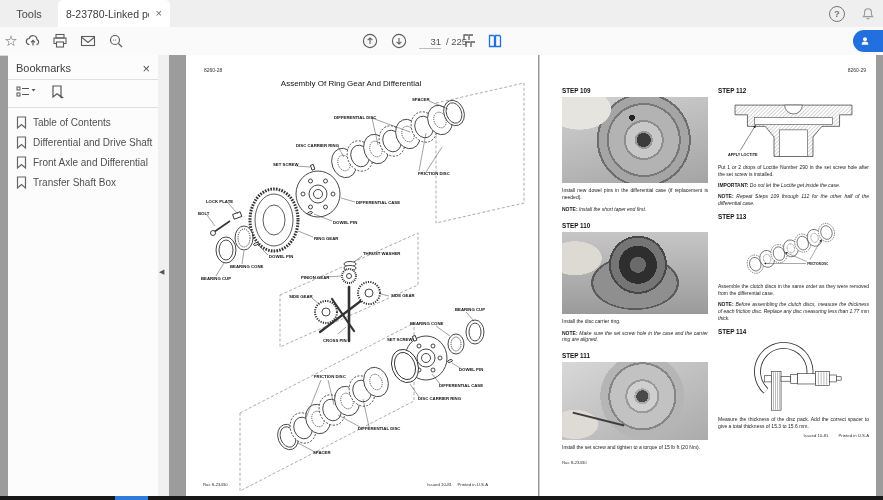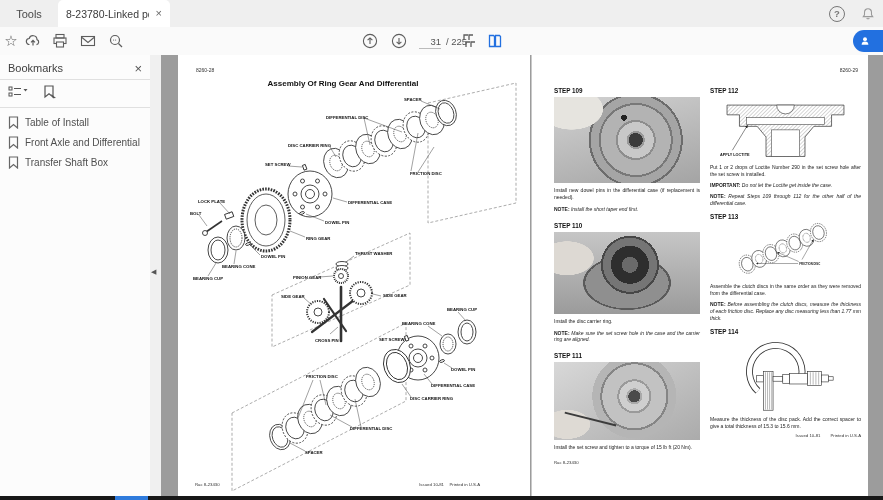--- a/index.html
+++ b/index.html
@@ -21,21 +21,21 @@
   .toolbar{position:absolute;left:0;top:27px;width:883px;height:28px;background:#fafafa;border-bottom:1px solid #d8d8d8;}
   .tbi{position:absolute;top:5px;width:18px;height:18px;color:#5d5d5d;display:flex;align-items:center;justify-content:center;}
   .tbi svg{width:16px;height:16px;}
   .star{left:2px;font-size:15px;}
   .pgnum{position:absolute;left:419px;top:7px;width:22px;height:14px;border:0;border-bottom:1px solid #bbb;background:transparent;font-size:9.5px;color:#555;text-align:right;font-family:"Liberation Sans",sans-serif;padding:0;}
   .pgtotal{position:absolute;left:446px;top:9px;font-size:9.5px;color:#555;}
   .fab{position:absolute;right:-10px;top:3px;width:34px;height:22px;border-radius:12px;background:#2270e0;display:flex;align-items:center;padding-left:6px;}
   .fab svg{width:12px;height:12px;}
 
   
-  .main{position:absolute;left:0;top:55px;width:858px;height:441px;}
+  .main{position:absolute;left:8px;top:55px;width:858px;height:441px;}
   .sidebar{position:absolute;left:0;top:0;width:150px;height:100%;background:#fcfcfc;border-right:1px solid #e4e4e4;}
   .sb-head{position:absolute;left:8px;top:4px;width:134px;height:18px;display:flex;align-items:center;justify-content:space-between;color:#3f3f3f;font-size:11px;}
   .sb-close{color:#555;font-size:13px;}
   .sb-div1{position:absolute;left:0;top:24px;width:150px;border-top:1px solid #e0e0e0;}
   .sb-tools{position:absolute;left:8px;top:30px;height:18px;display:flex;align-items:center;gap:14px;color:#555;}
   .sb-div2{position:absolute;left:0;top:52px;width:150px;border-top:1px solid #e0e0e0;}
   .sb-list{position:absolute;left:8px;top:57px;width:140px;}
   .sb-item{display:flex;align-items:center;gap:6px;height:20px;color:#4f4f4f;font-size:10px;white-space:nowrap;}
   .sb-item svg{flex:0 0 auto;}
   .collapse{position:absolute;left:150px;top:0;width:11px;height:100%;background:#f0f0f0;border-right:1px solid #d0d0d0;}
@@ -43,21 +43,21 @@
 
   
   .docarea{position:absolute;left:161px;top:0;width:722px;height:100%;background:#9c9c9c;}
   .page{position:absolute;top:0;height:441px;background:#fff;}
   .page-left{left:17px;width:352px;}
   .page-right{left:370px;width:336px;border-left:1px solid #c9c9c9;}
 
   .ph-num{position:absolute;font-size:5px;color:#333;}
   .lp-num{left:18px;top:12px;}
   .rp-num{right:10px;top:12px;}
-  .lp-title{position:absolute;left:0;top:24px;width:330px;text-align:center;font-size:8px;font-weight:bold;color:#111;}
+  .lp-title{position:absolute;left:0;top:24px;width:330px;text-align:center;font-size:8px;font-weight:normal;color:#111;}
   .lp-foot{position:absolute;bottom:14px;left:0;width:100%;font-size:4.3px;color:#333;}
   .lp-foot .fl{position:absolute;left:17px;}
   .lp-foot .fi{position:absolute;right:86px;}
   .lp-foot .fp{position:absolute;right:50px;}
   .diagram{position:absolute;left:0;top:0;width:352px;height:441px;}
 
   
   .col{position:absolute;top:0;}
   .col1{left:22px;width:146px;}
   .col2{left:178px;width:151px;}
@@ -207,21 +207,27 @@
               <path d="m9 9 5 4-3 .2z" fill="#555"></path>
             </svg>
         </span>
       </div>
       <div class="sb-div2"></div>
       <div class="sb-list">
         <div class="sb-item">
           <svg width="11" height="13" viewBox="0 0 11 13">
               <path d="M1.5 1h8v11l-4-3.4L1.5 12z" fill="none" stroke="#666" stroke-width="1.2"></path>
             </svg>
-          <span>Table of Install</span>
+          <span>Table of Contents</span>
+        </div>
+        <div class="sb-item">
+          <svg width="11" height="13" viewBox="0 0 11 13">
+              <path d="M1.5 1h8v11l-4-3.4L1.5 12z" fill="none" stroke="#666" stroke-width="1.2"></path>
+            </svg>
+          <span>Differential and Drive Shaft</span>
         </div>
         <div class="sb-item">
           <svg width="11" height="13" viewBox="0 0 11 13">
               <path d="M1.5 1h8v11l-4-3.4L1.5 12z" fill="none" stroke="#666" stroke-width="1.2"></path>
             </svg>
           <span>Front Axle and Differential</span>
         </div>
         <div class="sb-item">
           <svg width="11" height="13" viewBox="0 0 11 13">
               <path d="M1.5 1h8v11l-4-3.4L1.5 12z" fill="none" stroke="#666" stroke-width="1.2"></path>

